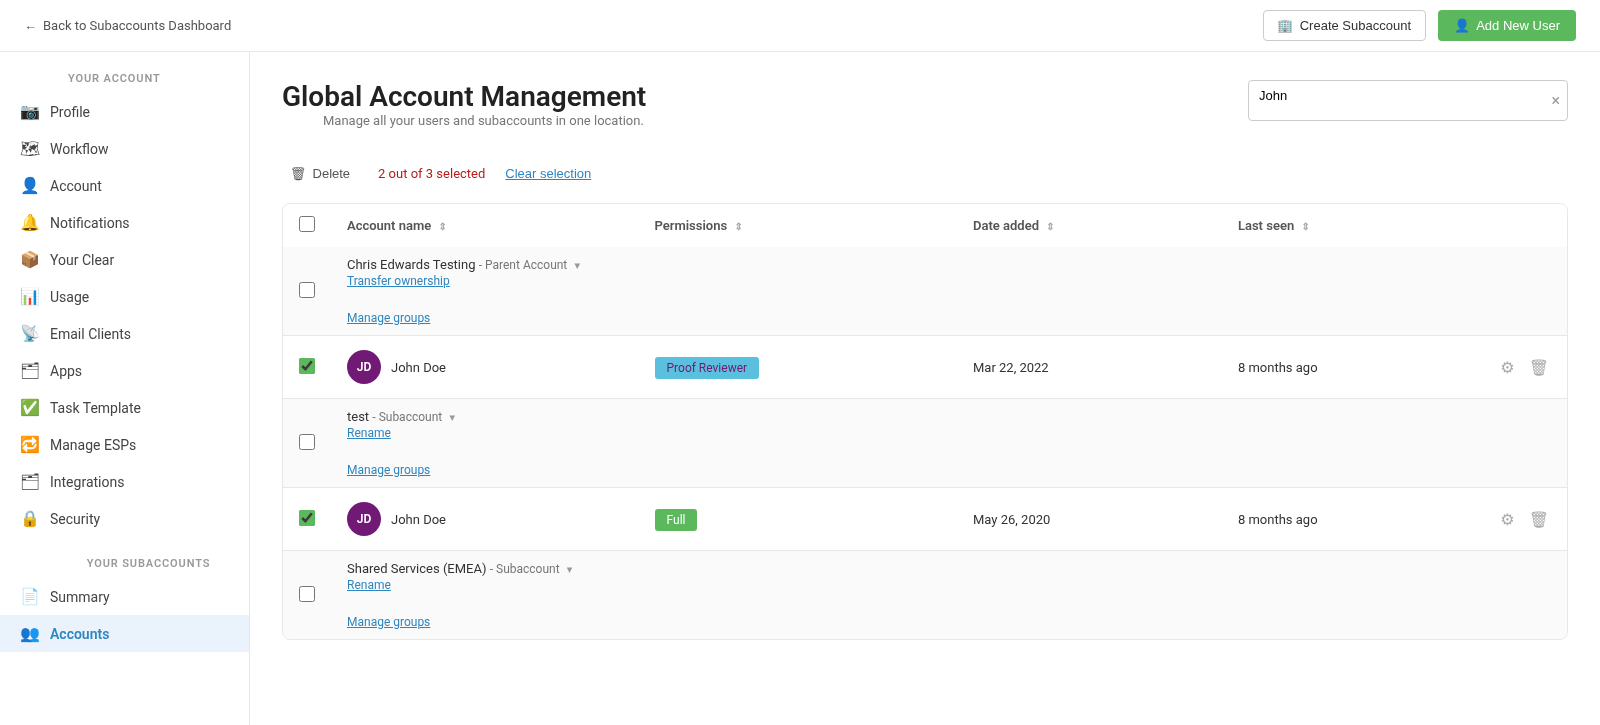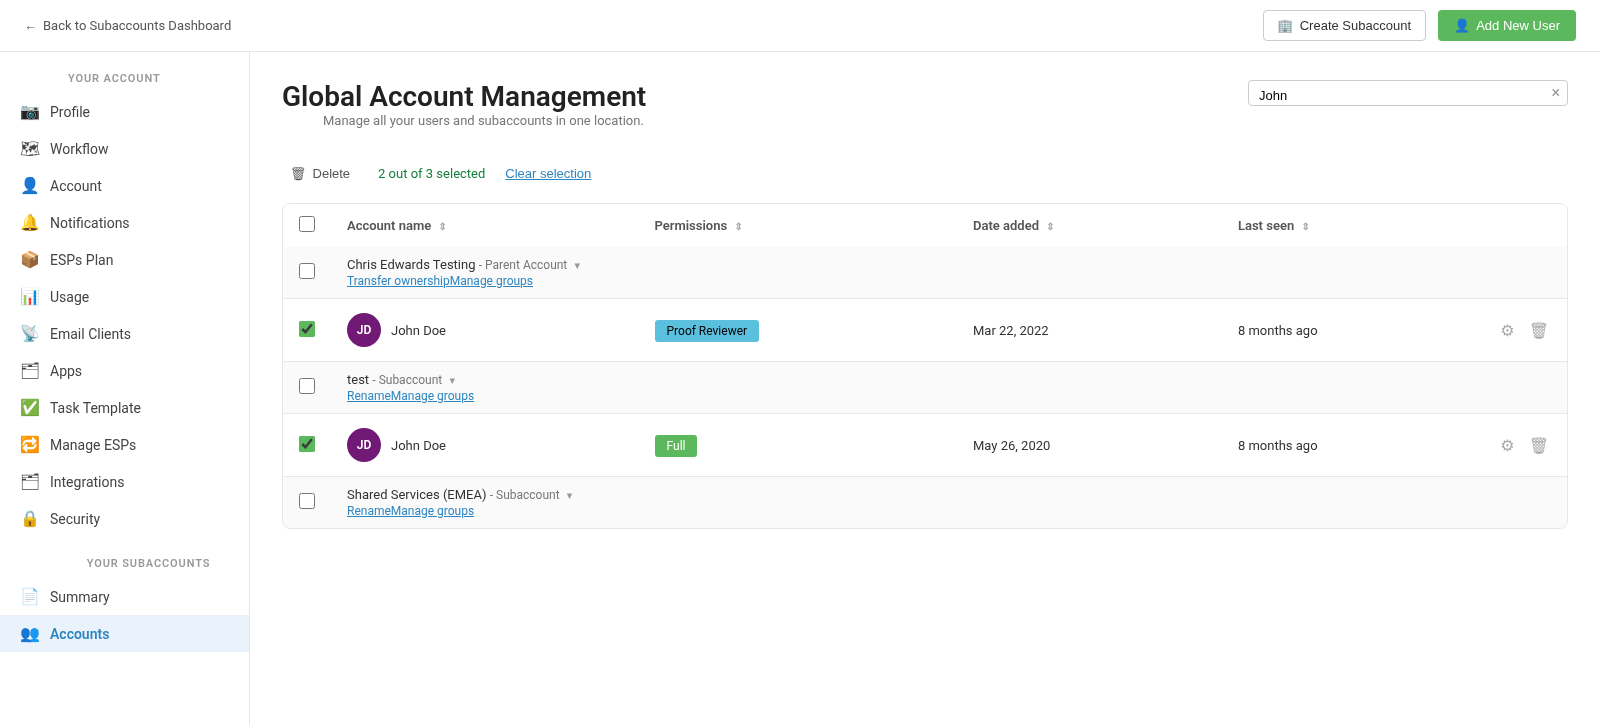--- a/index.html
+++ b/index.html
@@ -77,40 +77,40 @@
     .main-content { flex: 1; overflow-y: auto; padding: 28px 32px; }
 
     .page-header { display: flex; justify-content: space-between; align-items: flex-start; margin-bottom: 24px; }
     .page-title-block h1 { font-size: 28px; font-weight: 600; color: #222; }
     .page-title-block p { font-size: 13px; color: #777; margin-left: 41px; }
 
     
     .search-wrapper { position: relative; }
     .search-input {
       border: 1px solid #ccc; border-radius: 4px;
-      padding: 7px 32px 2px 10px;
+      padding: 7px 32px 17px 10px;
       width: 320px; font-size: 13px;
       outline: none;
     }
     .search-clear {
       position: absolute; right: 8px; top: 50%; transform: translateY(-50%);
       cursor: pointer; color: #999; font-size: 16px; line-height: 1;
     }
 
     
     .selection-bar {
       display: flex; align-items: center; gap: 20px;
       padding: 10px 0; margin-bottom: 8px;
     }
     .btn-delete {
       display: flex; align-items: center; gap: 6px;
       background: none; border: none; cursor: pointer;
       color: #555; font-size: 13px; padding: 4px 8px;
     }
-    .selection-count { font-size: 13px; color: #15803d; }
+    .selection-count { font-size: 13px; color: #b91c1c; }
     .btn-clear-selection {
       background: none; border: none; color: #2e86c1; cursor: pointer;
       font-size: 13px; text-decoration: underline;
     }
 
     
     .table-wrapper { border: 1px solid #e5e7eb; border-radius: 8px; overflow: hidden; }
     table { width: 100%; border-collapse: collapse; }
     thead tr { border-bottom: 2px solid #e5e7eb; background: #fff; }
     th {
@@ -120,38 +120,38 @@
     th .sort-icon { margin-left: 4px; font-size: 10px; color: #aaa; }
     td { padding: 14px 16px; font-size: 13px; color: #333; }
     tr { border-bottom: 1px solid #e5e7eb; }
     tr:last-child { border-bottom: none; }
 
     
     .account-group-row { background: #fafafa; }
     .account-group-row td { padding: 10px 16px; }
     .account-group-name { font-size: 13px; color: #333; }
     .account-group-name .account-type { color: #777; font-size: 12px; }
-    .account-group-links { display: flex; gap: 0; margin-top: 2px; }
+    .account-group-links { display: flex; gap: 23px; margin-top: 2px; flex-direction: column; }
     .account-group-links a { color: #2e86c1; text-decoration: underline; font-size: 12px; cursor: pointer; }
 
     
     .user-row { background: #fff; }
 
     
     .avatar {
       width: 34px; height: 34px; border-radius: 50%;
       background: #701a75; color: #fff;
       display: flex; align-items: center; justify-content: center;
       font-size: 12px; font-weight: 600;
     }
     .user-cell { display: flex; align-items: center; gap: 10px; }
 
     
     .badge-proof-reviewer {
-      background: #5bc0de; color: #000000;
+      background: #5bc0de; color: #701a75;
       padding: 4px 12px; border-radius: 3px; font-size: 12px;
     }
     .badge-full {
       background: #5cb85c; color: #fff;
       padding: 4px 12px; border-radius: 3px; font-size: 12px;
     }
 
     
     .cb { width: 16px; height: 16px; cursor: pointer; accent-color: #5cb85c; }
 
@@ -199,21 +199,21 @@
         <div class="sidebar-item">
       <span class="sidebar-icon">👤</span>
       <span>Account</span>
     </div>
         <div class="sidebar-item">
       <span class="sidebar-icon">🔔</span>
       <span>Notifications</span>
     </div>
         <div class="sidebar-item">
       <span class="sidebar-icon">📦</span>
-      <span>ESPs Plan</span>
+      <span>Your Clear</span>
     </div>
         <div class="sidebar-item">
       <span class="sidebar-icon">📊</span>
       <span>Usage</span>
     </div>
         <div class="sidebar-item">
       <span class="sidebar-icon">📡</span>
       <span>Email Clients</span>
     </div>
         <div class="sidebar-item">

